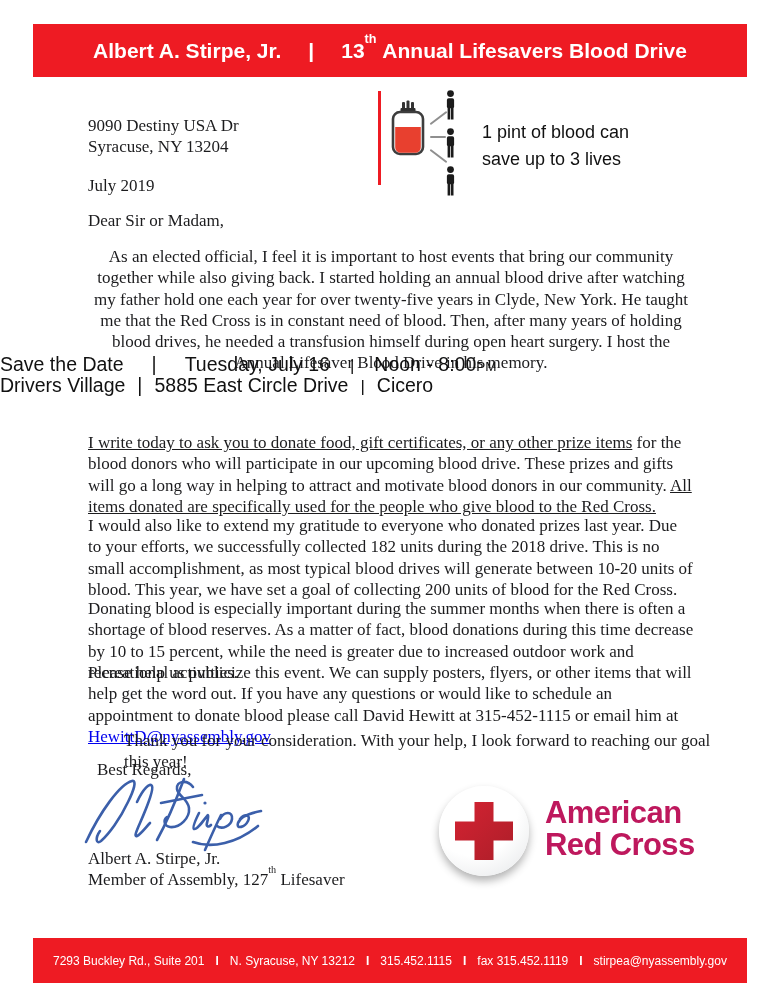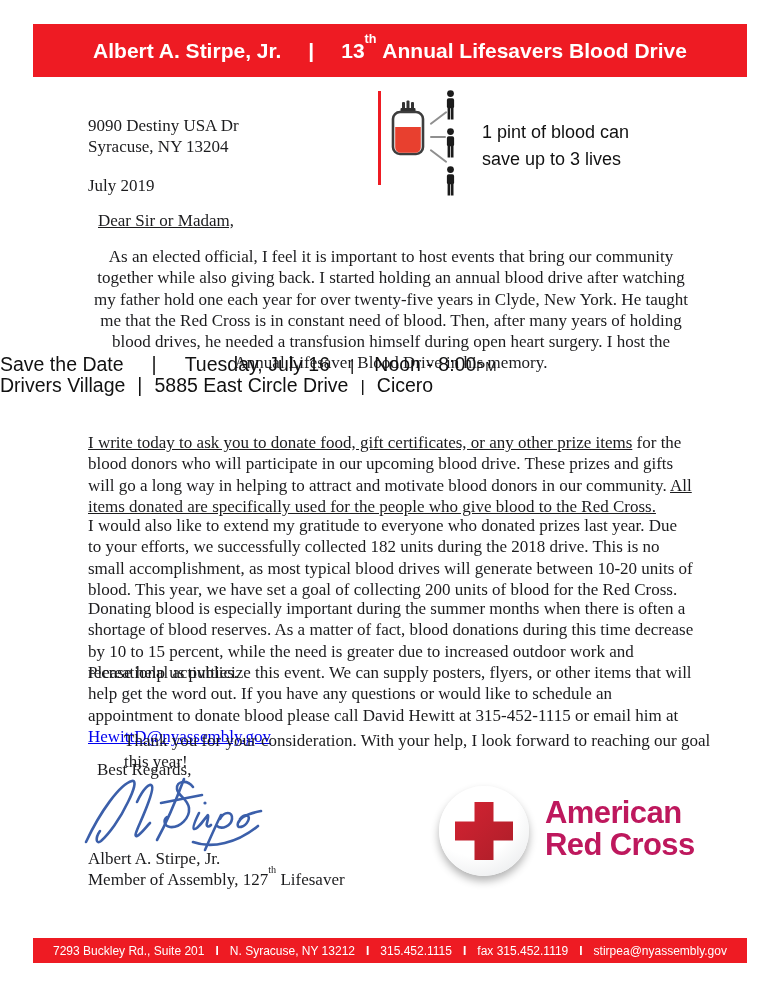--- a/index.html
+++ b/index.html
@@ -11,36 +11,36 @@
   .abs { position:absolute; }
 
   
   .banner {
     background:#ee1b23; color:#ffffff;
     font-family:"Liberation Sans", sans-serif;
     display:flex; align-items:center; justify-content:center;
   }
   .header-bar { left:33px; top:24px; width:714px; height:53px; font-size:21px; font-weight:bold; }
   .header-bar .sep { margin:0 27px; font-weight:bold; }
-  .footer-bar { left:33px; top:938px; width:714px; height:25px; font-size:12px; }
+  .footer-bar { left:33px; top:938px; width:714px; height:46px; font-size:12px; }
   .footer-bar .fsep { margin:0 11px; font-weight:bold; }
   sup.sm { font-size:60%; position:relative; top:-0.55em; line-height:0; }
 
   
   .info-divider { left:378px; top:91px; width:3px; height:94px; background:#ee1b23; }
   .conn { background:#8f8f8f; height:2px; border-radius:1px; }
   .info-caption {
     left:482px; top:119px; font-family:"Liberation Sans", sans-serif;
     font-weight:normal; font-size:18px; line-height:27px; color:#111111;
   }
 
   
   .addr { left:88px; top:115px; font-size:17px; line-height:21px; }
   .dateline { left:88px; top:176px; font-size:17px; }
-  .salutation { left:98px; top:211px; font-size:17px;text-decoration:underline; }
+  .salutation { left:88px; top:211px; font-size:17px; }
   .para { left:88px; width:606px; font-size:17px; line-height:21.3px; }
   .p-intro { top:246px;text-align:center; }
   .p-ask { top:432px; }
   .p-grat { top:515px; }
   .p-summer { top:598px; }
   .p-pub { top:662px; }
   .p-thanks { top:730px;margin-left:36px; }
   .regards { left:97px; top:760px; font-size:17px; }
   .u { text-decoration:underline; }
   .maillink { color:#0000ee; text-decoration:underline; cursor:pointer; }

